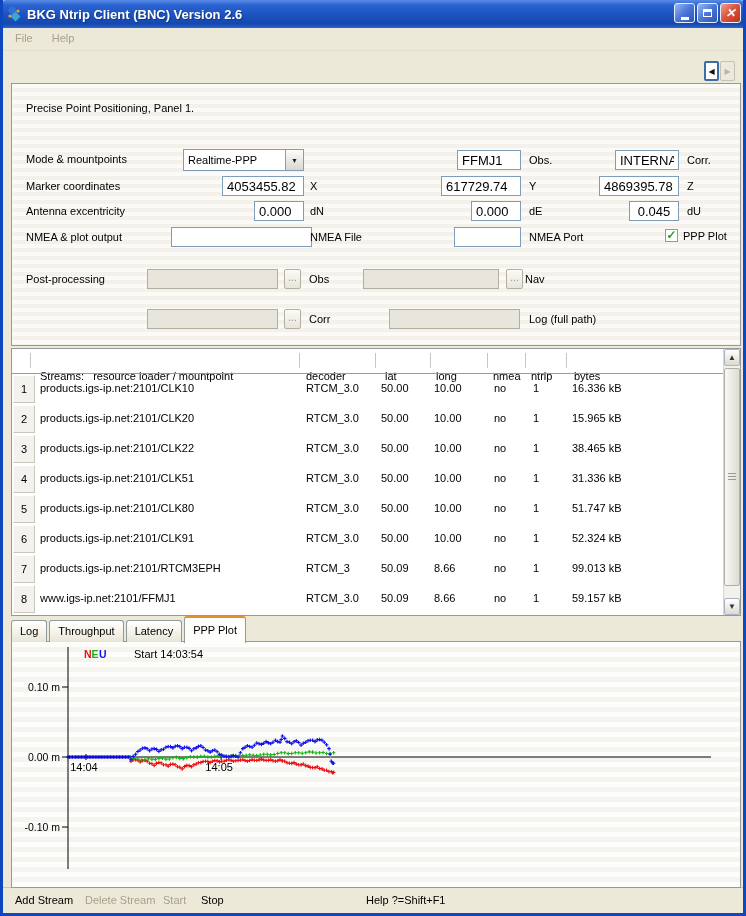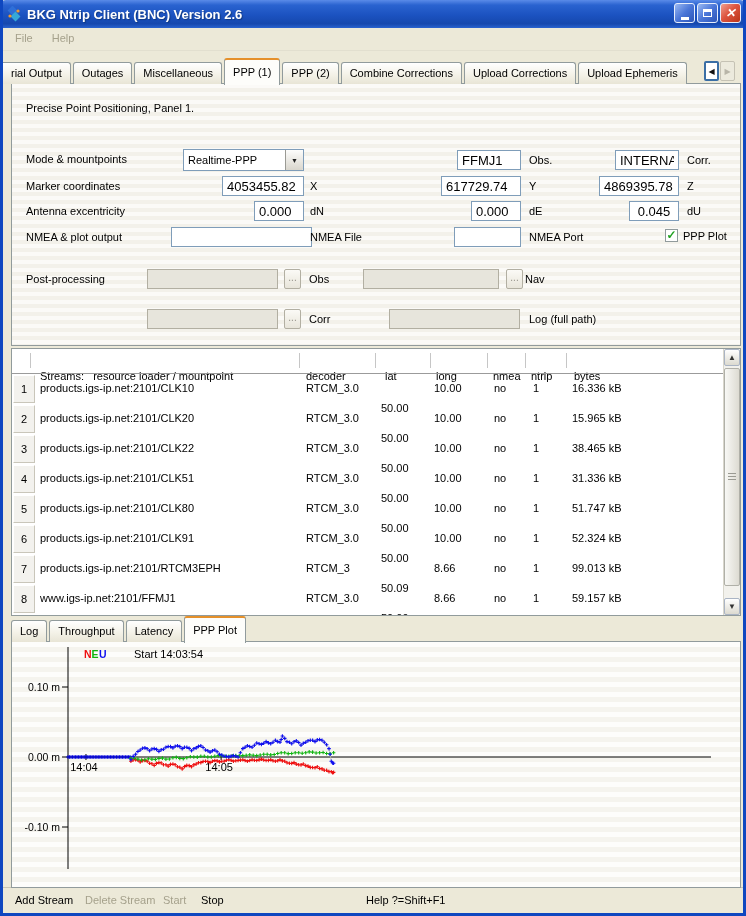--- a/index.html
+++ b/index.html
@@ -69,21 +69,21 @@
   .thead{position:absolute;left:0;top:0;right:17px;height:24px;background:#fff;}
   .thead .hcell{position:absolute;top:5px;color:#000;white-space:pre;margin-top:16px;}
   .hsep{position:absolute;top:4px;width:1px;height:15px;background:#c6c6c6;}
   .hline{position:absolute;top:24px;left:0;right:17px;height:1px;background:#9b9b9b;}
   .tbody{position:absolute;left:0;top:25px;right:17px;bottom:0;overflow:hidden;}
   .trow{position:absolute;left:0;right:0;height:30px;}
   .numcell{position:absolute;left:1px;top:0;width:22px;height:28px;background:#f3f2ee;
     border:1px solid #fff;border-right-color:#c9c6ba;border-bottom-color:#c9c6ba;box-sizing:border-box;
     text-align:center;line-height:26px;font-size:11px;}
   .tcell{position:absolute;top:7px;white-space:nowrap;}
-  .c-res{left:28px;} .c-dec{left:294px;} .c-lat{left:369px;margin-top:20px;} .c-lon{left:422px;}
+  .c-res{left:28px;} .c-dec{left:294px;} .c-lat{left:369px;} .c-lon{left:422px;}
   .c-nme{left:482px;} .c-ntr{left:521px;} .c-byt{left:560px;}
   .h-res{left:28px;} .h-dec{left:294px;} .h-lat{left:373px;} .h-lon{left:424px;}
   .h-nme{left:481px;} .h-ntr{left:519px;} .h-byt{left:562px;}
   
   .vscroll{position:absolute;top:0;right:0;width:17px;bottom:0;background:#f2f1ec;border-left:1px solid #d8d6cc;box-sizing:border-box;}
   .sbtn{position:absolute;left:0;width:16px;height:17px;border:1px solid #aab4c4;border-radius:2px;box-sizing:border-box;
     background:linear-gradient(180deg,#fff,#dcdad0);font-size:8px;color:#333;text-align:center;line-height:15px;}
   .sbtn.up{top:0;} .sbtn.up::after{content:"\25B2";}
   .sbtn.down{bottom:0;} .sbtn.down::after{content:"\25BC";}
   .sthumb{position:absolute;left:0;width:16px;top:19px;height:218px;border:1px solid #b0b0a8;border-radius:2px;box-sizing:border-box;
@@ -129,30 +129,20 @@
           <i class="glyph-close"></i>
         </span>
     </span>
   </div>
 
   <div class="menubar">
     <span>File</span>
     <span>Help</span>
   </div>
 
-  <div class="tabbar" id="topTabs">
-      <div class="tab first">rial Output</div>
-      <div class="tab">Outages</div>
-      <div class="tab">Miscellaneous</div>
-      <div class="tab selected">PPP (1)</div>
-      <div class="tab">PPP (2)</div>
-      <div class="tab">Combine Corrections</div>
-      <div class="tab">Upload Corrections</div>
-      <div class="tab">Upload Ephemeris</div>
-    </div>
   <div class="tab-scroll">
     <button class="tsb left focus"></button>
     <button class="tsb right disabled"></button>
   </div>
 
   <div class="ppp-panel">
     <span class="plabel" style="left:14px;top:18px;">Precise Point Positioning, Panel 1.</span>
 
     <span class="plabel" style="left:14px;top:69px;">Mode &amp; mountpoints</span>
     <div class="combo" style="left:171px;top:65px;width:121px;">

